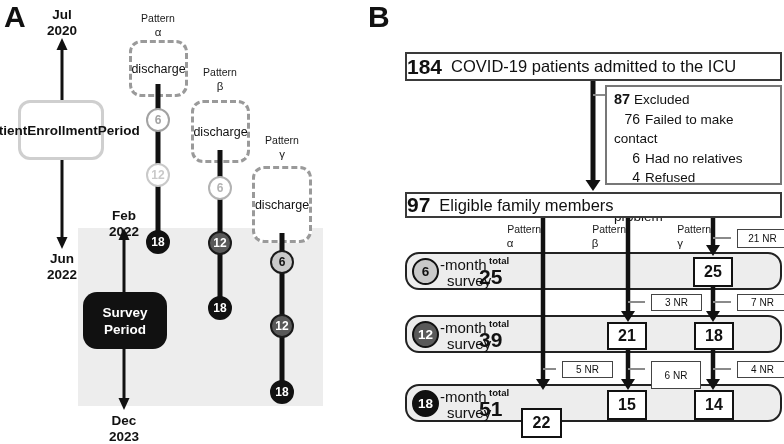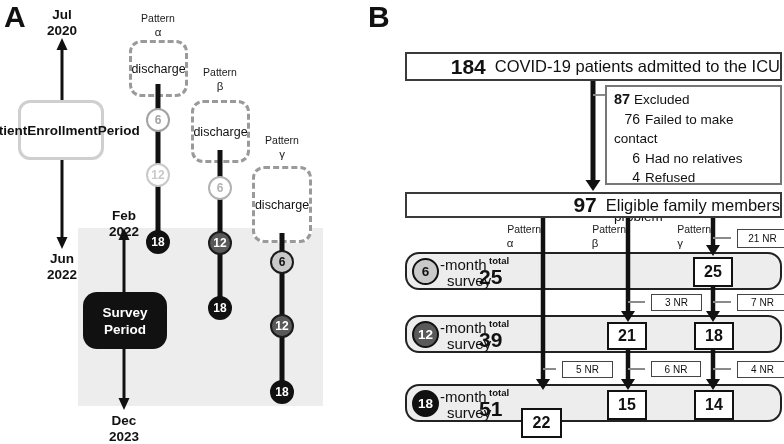--- a/index.html
+++ b/index.html
@@ -16,21 +16,21 @@
        display:flex;align-items:center;justify-content:center;font-size:12px;font-weight:bold;
        box-sizing:border-box;}
   .enroll-box{border:3px solid #cfcfcf;border-radius:12px;background:#fff;font-weight:bold;
        font-size:13.5px;line-height:17px;text-align:center;display:flex;flex-direction:row;
        align-items:center;justify-content:center;box-sizing:border-box;}
   .survey-box{background:#111;color:#fff;border-radius:14px;font-weight:bold;font-size:13.5px;
        line-height:17px;text-align:center;display:flex;flex-direction:column;align-items:center;
        justify-content:center;box-sizing:border-box;}
   .gray-region{background:#ededed;}
   .b-title-box{border:2.5px solid #3a3a3a;background:#fff;display:flex;align-items:center;
-       justify-content:flex-end;box-sizing:border-box;}
+       justify-content:flex-start;box-sizing:border-box;}
   .b-count{font-size:21px;font-weight:bold;margin-right:9px;}
   .b-title-text{font-size:16.5px;}
   .excluded-box{border:2px solid #777;background:#fff;font-size:13.5px;line-height:19.5px;
        box-sizing:border-box;padding:3px 0 15px 7px;}
   .exc-count{font-weight:bold;font-size:14.5px;}
   .exc-num{display:inline-block;width:26px;text-align:right;margin-right:5px;font-size:14px;}
   .band{background:#ededed;border:2px solid #222;border-radius:14px;box-sizing:border-box;}
   .band-circle{position:absolute;width:27px;height:27px;border-radius:50%;border:2px solid #111;
        display:flex;align-items:center;justify-content:center;font-size:13.5px;font-weight:bold;
        box-sizing:border-box;}
@@ -213,21 +213,21 @@
   </div>
   <div class="abs pat-header" style="left:649px;top:222px;width:62px;text-align:right;">
     <div>Pattern</div>
     <div class="letter" style="text-align:center;">γ</div>
   </div>
 
   <div class="abs nr-box" style="left:731px;top:229px;width:51px;height:19px;">21 NR</div>
   <div class="abs nr-box" style="left:645px;top:294px;width:51px;height:17px;text-align:right;">3 NR</div>
   <div class="abs nr-box" style="left:731px;top:294px;width:51px;height:17px;">7 NR</div>
   <div class="abs nr-box" style="left:556px;top:361px;width:51px;height:17px;">5 NR</div>
-  <div class="abs nr-box" style="left:645px;top:361px;width:50px;height:16px;">6 NR</div>
+  <div class="abs nr-box" style="left:645px;top:361px;width:50px;height:28px;">6 NR</div>
   <div class="abs nr-box" style="left:731px;top:361px;width:51px;height:17px;">4 NR</div>
 
   <div class="abs num-box" style="left:693px;top:257px;width:40px;height:30px;">25</div>
   <div class="abs num-box" style="left:607px;top:322px;width:40px;height:28px;">21</div>
   <div class="abs num-box" style="left:694px;top:322px;width:40px;height:28px;">18</div>
   <div class="abs num-box" style="left:521px;top:408px;width:41px;height:30px;">22</div>
   <div class="abs num-box" style="left:607px;top:390px;width:40px;height:30px;">15</div>
   <div class="abs num-box" style="left:694px;top:390px;width:40px;height:30px;">14</div>
 
 </div>

